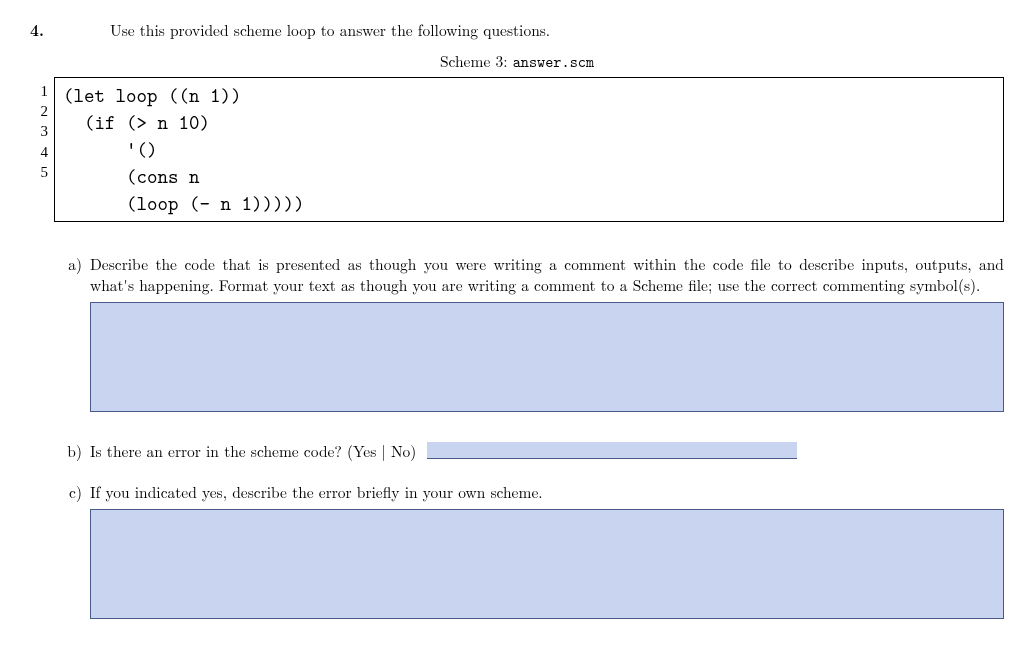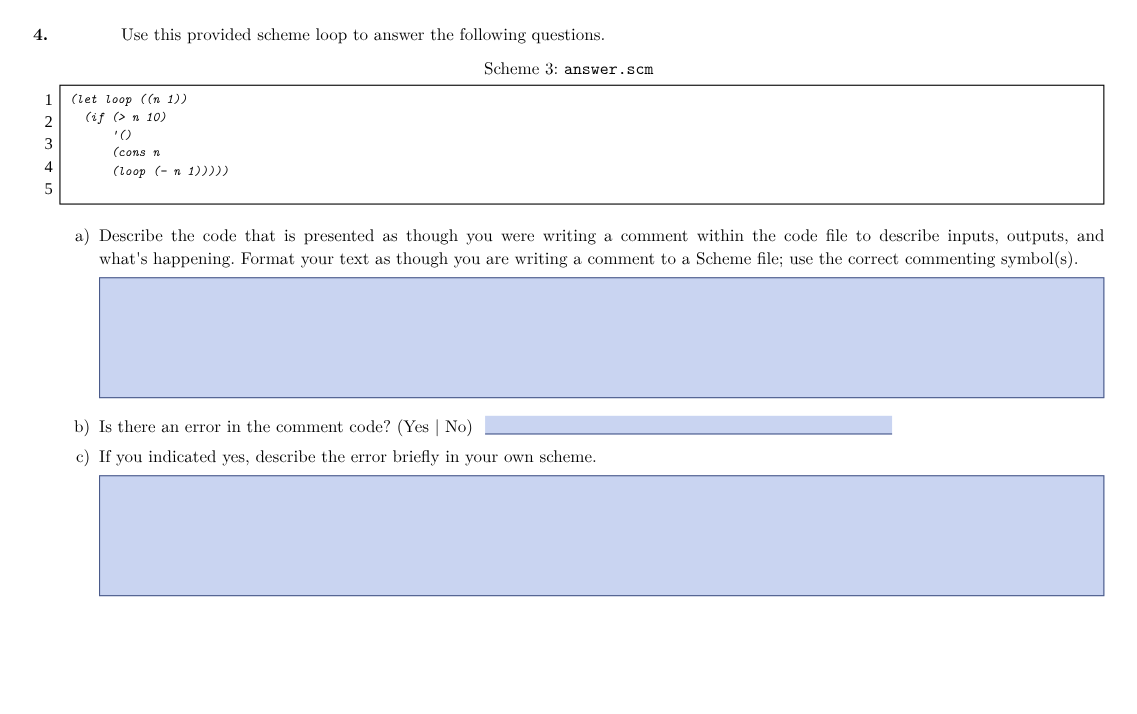--- a/index.html
+++ b/index.html
@@ -45,42 +45,42 @@
     line-height: 1.35;
   }
   .codeframe {
     border: 1px solid #000;
     padding: 4px 8px;
     flex: 1;
   }
   .codeframe pre {
     margin: 0;
     font-family: "Latin Modern Mono", "CMU Typewriter Text", "Courier New", monospace;
-    font-size: 12px;
+    font-size: 20px;
     line-height: 1.35;
     white-space: pre;
-    font-style: italic;
   }
   .sublist {
     margin-left: 28px;
   }
   .subitem {
     display: flex;
     align-items: baseline;
     margin-top: 6px;
   }
   .sublabel {
     width: 24px;
     flex-shrink: 0;
     text-align: right;
     margin-right: 8px;
   }
   .subtext {
     flex: 1;
     text-align: justify;
+    margin-top: 14px;
   }
   .answerbox {
     margin: 6px 0 14px 32px;
     height: 110px;
     background: #c9d4f1;
     border: 1px solid #4a5a8a;
     box-sizing: border-box;
   }
   .inline-blank {
     display: inline-block;
@@ -127,21 +127,21 @@
 
   <div class="subitem">
     <div class="sublabel">a)</div>
     <div class="subtext">Describe the code that is presented as though you were writing a comment within the code file to describe inputs, outputs, and what's happening. Format your text as though you are writing a comment to a Scheme file; use the correct commenting symbol(s).</div>
   </div>
   <div class="answerbox"></div>
 
   <div class="subitem">
     <div class="sublabel">b)</div>
     <div class="subtext">
-      <span>Is there an error in the comment code? (Yes | No)</span>
+      <span>Is there an error in the scheme code? (Yes | No)</span>
       <span class="inline-blank"></span>
     </div>
   </div>
 
   <div class="subitem">
     <div class="sublabel">c)</div>
     <div class="subtext">If you indicated yes, describe the error briefly in your own scheme.</div>
   </div>
   <div class="answerbox"></div>
 

